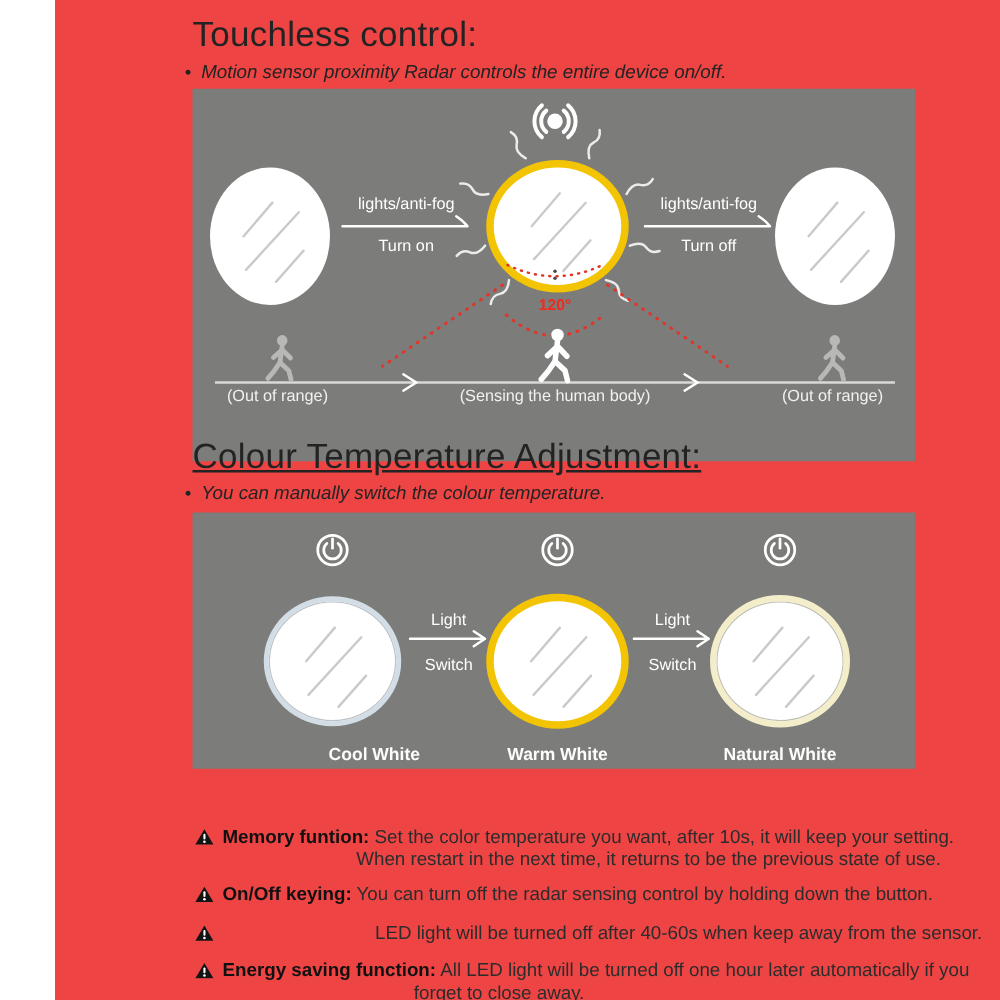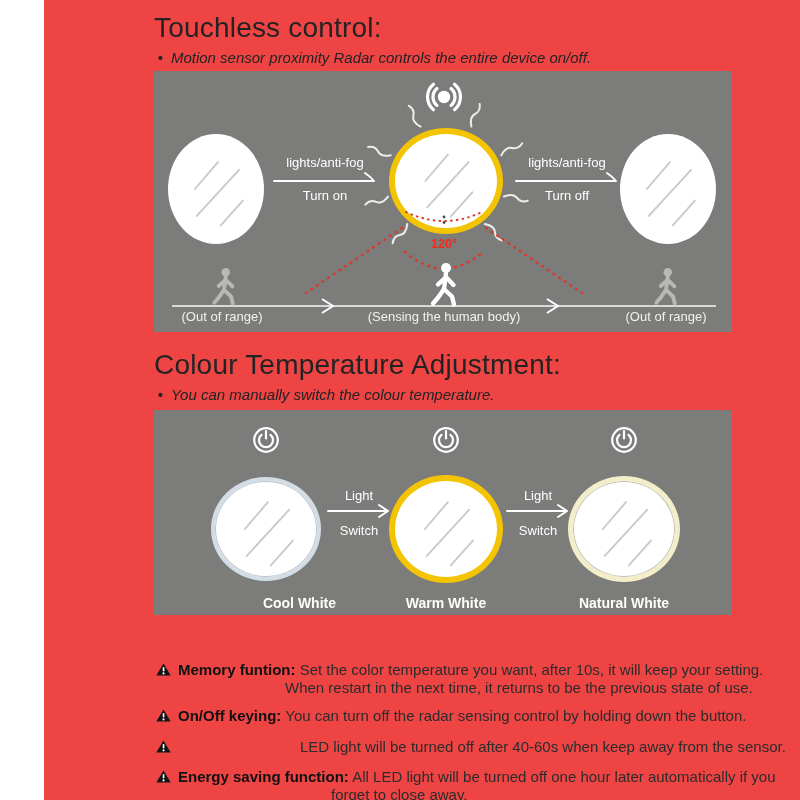--- a/index.html
+++ b/index.html
@@ -2,28 +2,28 @@
 <html><head>
 <meta charset="utf-8">
 <style>
   * { box-sizing: border-box; margin: 0; padding: 0; }
   html,body { background:#ffffff; }
   body { font-family: "Liberation Sans", sans-serif; }
   #page { position: relative; width: 800px; height: 800px; background:#ef4444; overflow: hidden; margin-left: 44px; }
 
   .title { position:absolute; left:110px; font-size:28px; color:#232323; letter-spacing:0.2px; }
   .t1 { top:12px; }
-  .t2 { top:349px; }
-  .bullet { position:absolute; left:114px; font-size:15px; font-style:italic; color:#232323; }
+  .t2 { top:349px;text-decoration:underline; }
+  .bullet { position:absolute; left:104px; font-size:15px; font-style:italic; color:#232323; }
   .b1 { top:49px; }
   .b2 { top:386px; }
   .bullet .dot { font-style:normal; font-weight:bold; margin-right:8px; font-size:14px; }
 
   .panel { position:absolute; left:110px; width:578px; background:#7c7c7a; }
-  .p1 { top:71px; height:261px; }
+  .p1 { top:71px; height:298px; }
   .p2 { top:410px; height:205px; }
 
   .mirror { position:absolute; background:#fff; border-radius:50%; }
   .mirror svg { position:absolute; inset:0; width:100%; height:100%; }
   .m1-left  { left:14px;  top:63px; width:96px;  height:110px; }
   .m1-right { left:466px; top:63px; width:96px;  height:110px; }
   .m1-center{ left:235px; top:57px; width:114px; height:106px; border:6px solid #f2c404; }
   .m2-cool   { left:57px;  top:67px; width:110px; height:104px; border:4px solid #d2dde6; box-shadow: inset 0 0 0 1px rgba(110,120,130,0.45); }
   .m2-warm   { left:235px; top:65px; width:114px; height:108px; border:6px solid #f2c404; }
   .m2-natural{ left:414px; top:66px; width:112px; height:106px; border:5px solid #f3edc9; box-shadow: inset 0 0 0 1px rgba(130,128,105,0.5); }

